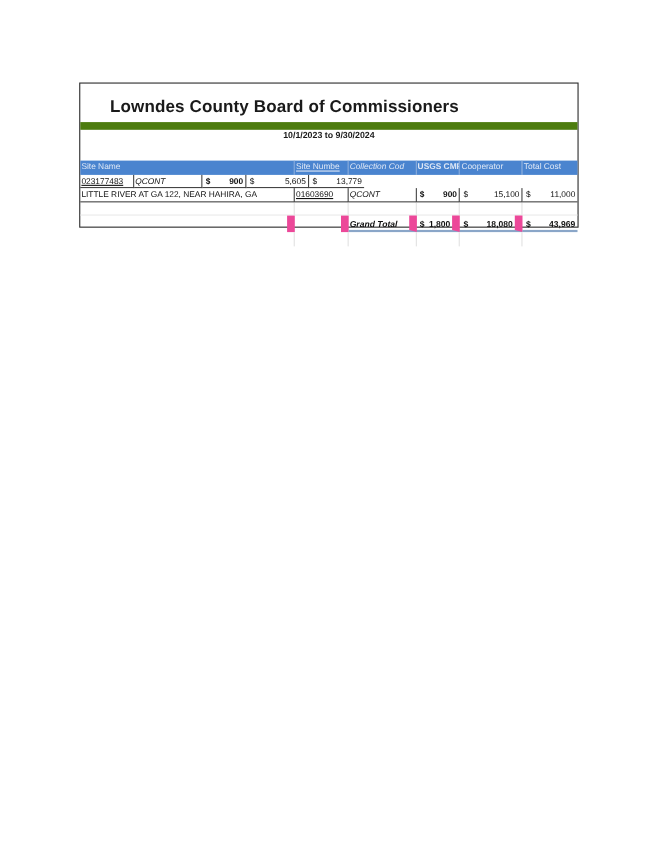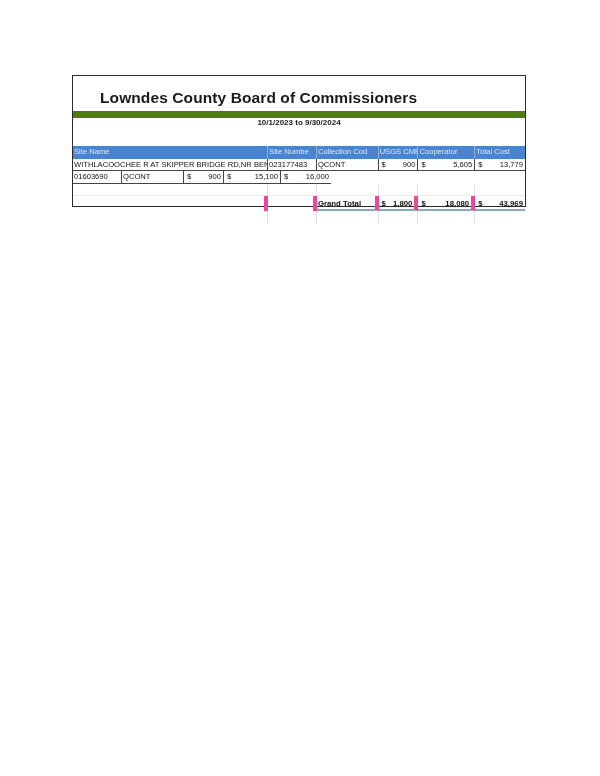--- a/index.html
+++ b/index.html
@@ -69,23 +69,23 @@
     .cell {
       box-sizing: border-box;
       font-size: 7.6px;
       line-height: 12.5px;
       white-space: nowrap;
       overflow: hidden;
       padding-left: 1px;
       padding-right: 2px;
     }
     .c1 { width: 196px; }
-    .c2 { width: 49px; }
-    .c3 { width: 62px; }
-    .c4 { width: 40px; }
+    .c2 { width: 49px; text-decoration: underline; }
+    .c3 { width: 62px; font-style: italic; }
+    .c4 { width: 40px; font-weight: bold; }
     .c5 { width: 57px; }
     .c6 { width: 50px; }
 
     .header-row .cell {
       background: #4a84cf;
       color: #dfe8f6;
       border-right: 1px solid #8fb0dc;
     }
     .header-row .cell:last-child { border-right: none; }
 
@@ -108,21 +108,21 @@
       border-bottom: 1px solid #eaeaea;
       height: 12.5px;
     }
     .empty-row .cell:last-child { border-right: none; }
 
     .total-row { height: 15px; }
     .total-row .cell {
       line-height: 15px;
       font-weight: bold;
       font-size: 7.8px;
-      border-right: 4px solid #ec4899;
+      border-right: 7px solid #ec4899;
     }
     .total-row .cell:last-child { border-right: none; }
     .total-row .underlined {
       border-bottom: 2px solid #8aa6c8;
     }
   </style>
 </head>
 <body>
 
 <div class="sheet">
@@ -136,51 +136,51 @@
     <div class="row header-row">
       <div class="cell c1">Site Name</div>
       <div class="cell c2">Site Numbe</div>
       <div class="cell c3">Collection Cod</div>
       <div class="cell c4">USGS CMF</div>
       <div class="cell c5">Cooperator</div>
       <div class="cell c6">Total Cost</div>
     </div>
 
     <div class="row data-row">
-      <div class="cell c1">WITHLACOOCHEE R AT SKIPPER BRIDGE RD,NR BEN</div>
       <div class="cell c2">023177483</div>
       <div class="cell c3">QCONT</div>
       <div class="cell c4 money">
         <span>$</span>
         <span>900</span>
       </div>
       <div class="cell c5 money">
         <span>$</span>
         <span>5,605</span>
       </div>
       <div class="cell c6 money">
         <span>$</span>
         <span>13,779</span>
       </div>
     </div>
 
     <div class="row data-row">
+      <div class="cell c1">LITTLE RIVER AT GA 122, NEAR HAHIRA, GA</div>
       <div class="cell c2">01603690</div>
       <div class="cell c3">QCONT</div>
       <div class="cell c4 money">
         <span>$</span>
         <span>900</span>
       </div>
       <div class="cell c5 money">
         <span>$</span>
         <span>15,100</span>
       </div>
       <div class="cell c6 money">
         <span>$</span>
-        <span>16,000</span>
+        <span>11,000</span>
       </div>
     </div>
 
     <div class="row empty-row">
       <div class="cell c1"></div>
       <div class="cell c2"></div>
       <div class="cell c3"></div>
       <div class="cell c4"></div>
       <div class="cell c5"></div>
       <div class="cell c6"></div>

